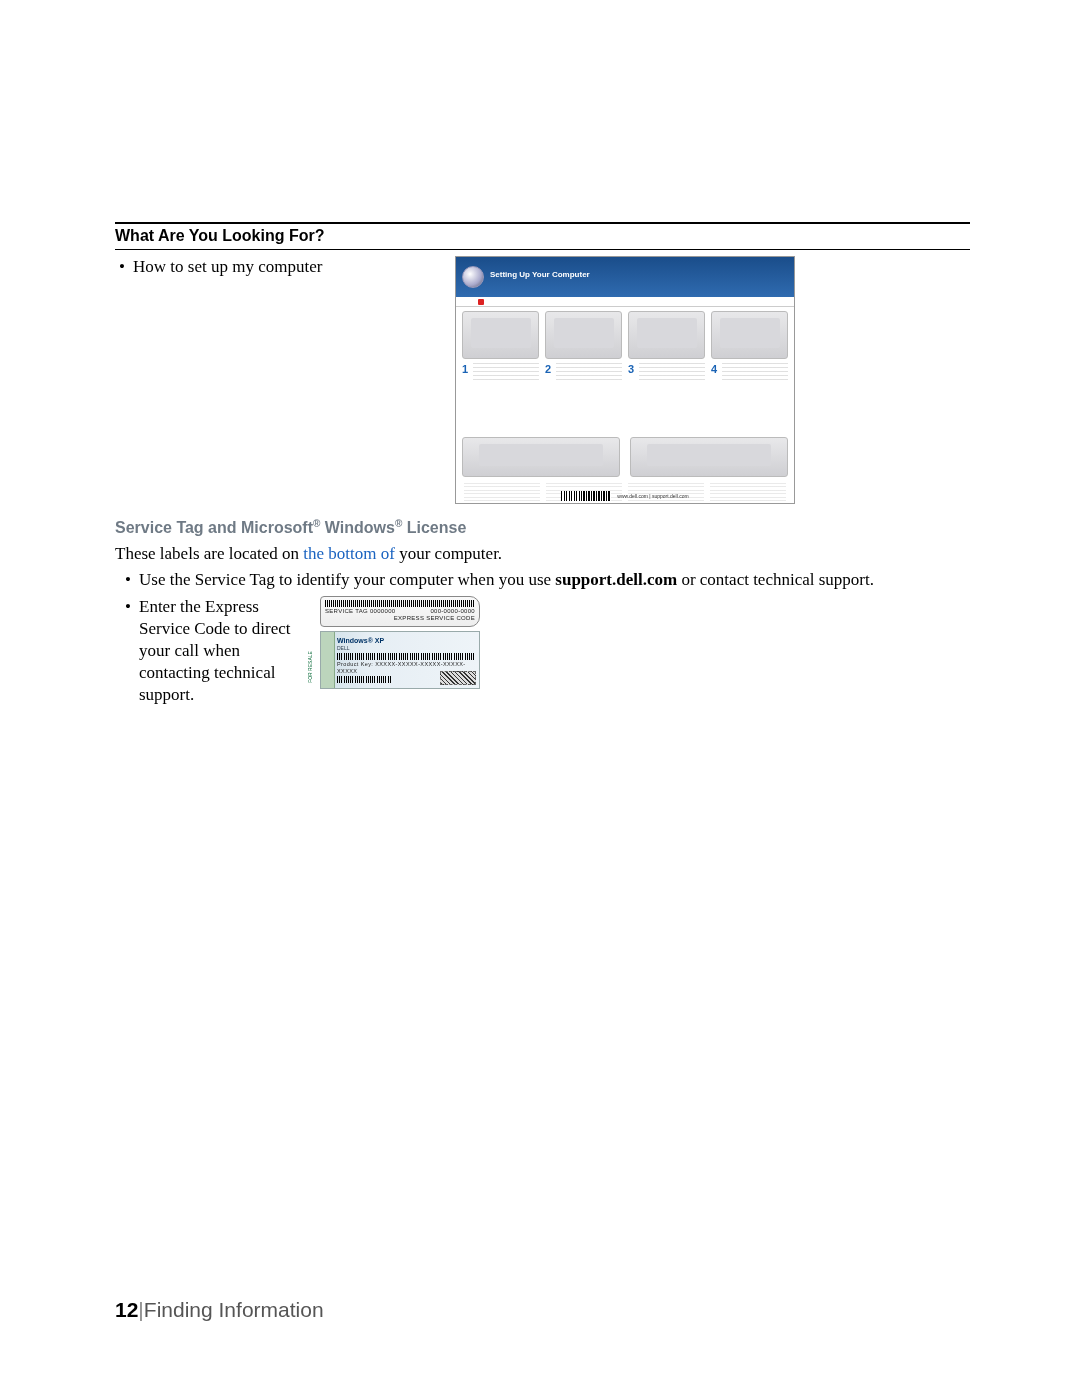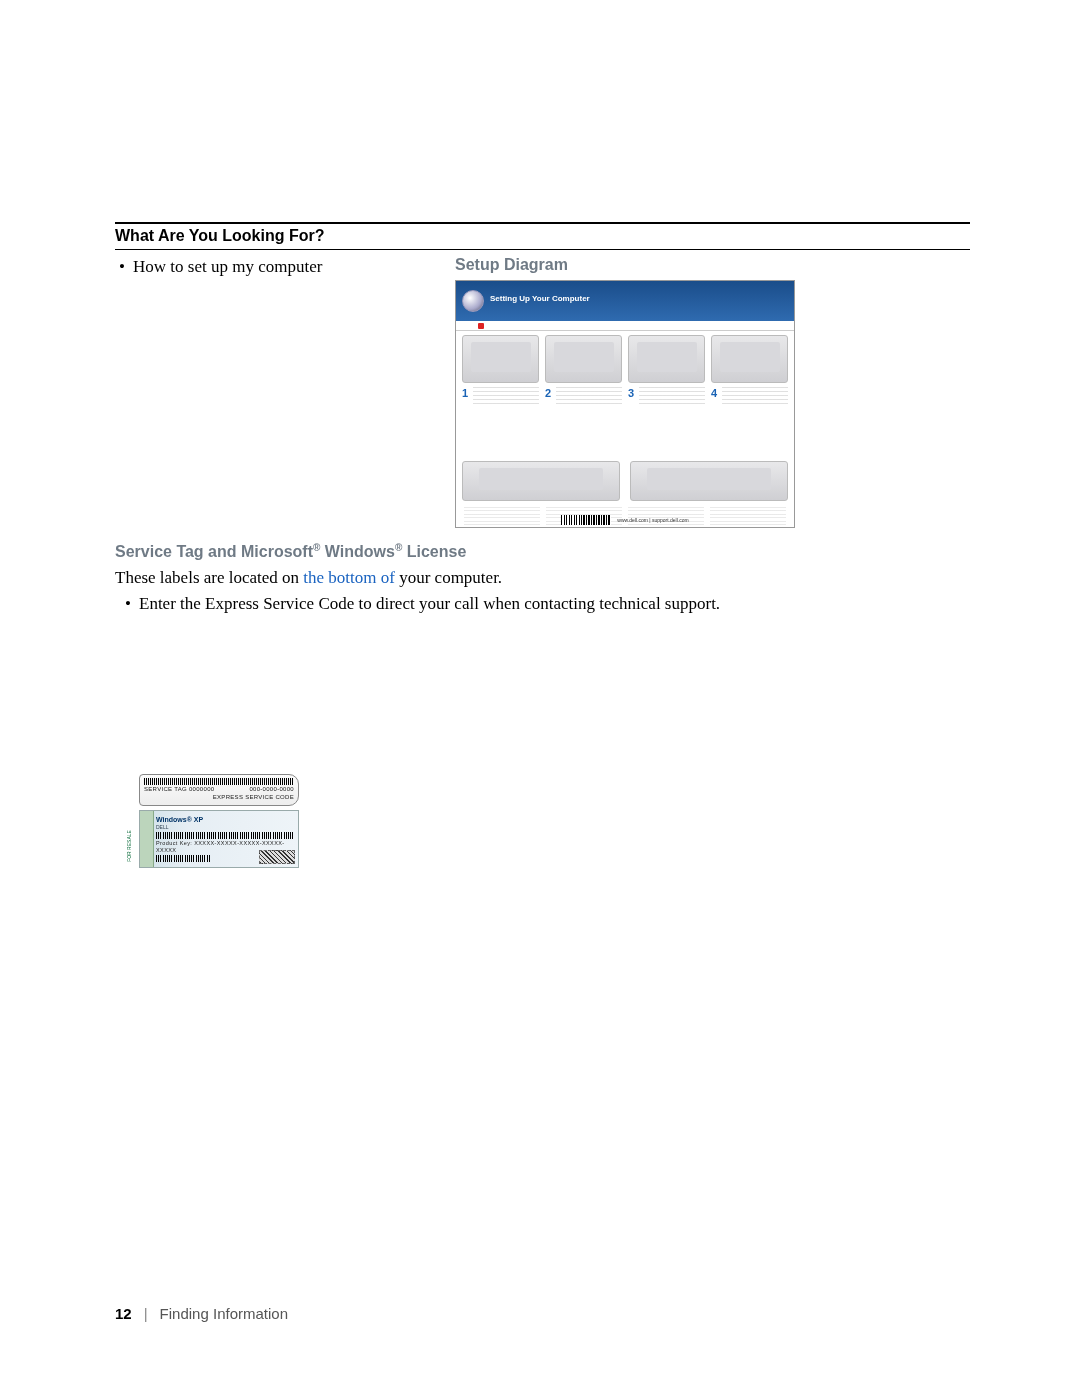--- a/index.html
+++ b/index.html
@@ -176,21 +176,20 @@
   }
   .second-bullets > li::before{
     content:"•";
     position:absolute; left:10px; top:0;
   }
 
   .express-flex {
     display:flex;
     gap:16px;
     align-items:flex-start;
-    flex-direction:column;
   }
   .express-text { flex: 0 0 165px; }
 
   
   .labels-illus { width: 160px; }
   .tag-label {
     border:1px solid #888;
     border-radius: 4px 10px 10px 4px;
     background: linear-gradient(#fafafa,#eee);
     padding: 3px 4px;
@@ -240,46 +239,44 @@
     background: repeating-linear-gradient(45deg,#333 0 1px, #ddd 1px 3px);
     border:1px dashed #666;
   }
 
   
   .page-footer {
     position:absolute;
     left:115px;
     bottom:75px;
     font-family: Arial, Helvetica, sans-serif;
-    font-size:15px;
+    font-size:21px;
     color:#000;
     display:flex;
     align-items:center;
-    gap:12px;
   }
   .page-footer .pnum { font-weight:bold; }
   .page-footer .divider { color:#888; }
   .page-footer .section { color:#555; }
 </style>
 </head>
 <body>
 
 <hr class="hr-top">
 <div class="header-row">
   <div class="col-left">What Are You Looking For?</div>
 </div>
 
 <div class="content-row">
   <div class="col-left">
     <ul class="bullet-list">
       <li>How to set up my computer</li>
     </ul>
   </div>
   <div class="col-right">
-    <div class="section-heading">Setup Diagram</div>
 
     <div class="setup-diagram">
       <div class="sd-band">
         <div class="sd-logo"></div>
         <div>
           <div class="sd-band-title">Setting Up Your Computer</div>
           <div class="sd-sub">&nbsp;</div>
         </div>
       </div>
       <div class="sd-redbar"></div>
@@ -337,20 +334,23 @@
 
 <div class="content-row" style="padding-top:14px">
   <div class="col-right">
     <div class="section-heading">
       <span>Service Tag and Microsoft</span><sup class="reg">®</sup><span> Windows</span><sup class="reg">®</sup><span> License</span>
     </div>
     <div class="body-text">
       <span>These labels are located on </span><span class="link">the bottom of</span><span> your computer.</span>
     </div>
     <ul class="second-bullets">
+      <li>
+        <span>Use the Service Tag to identify your computer when you use </span><span class="bold">support.dell.com</span><span> or contact technical support.</span>
+      </li>
       <li>
         <div class="express-flex">
           <div class="express-text">Enter the Express Service Code to direct your call when contacting technical support.</div>
           <div class="labels-illus">
             <div class="tag-label">
               <div class="mini-barcode"></div>
               <div class="row2">
                 <span>SERVICE TAG   0000000</span>
                 <span>000-0000-0000</span>
               </div>

